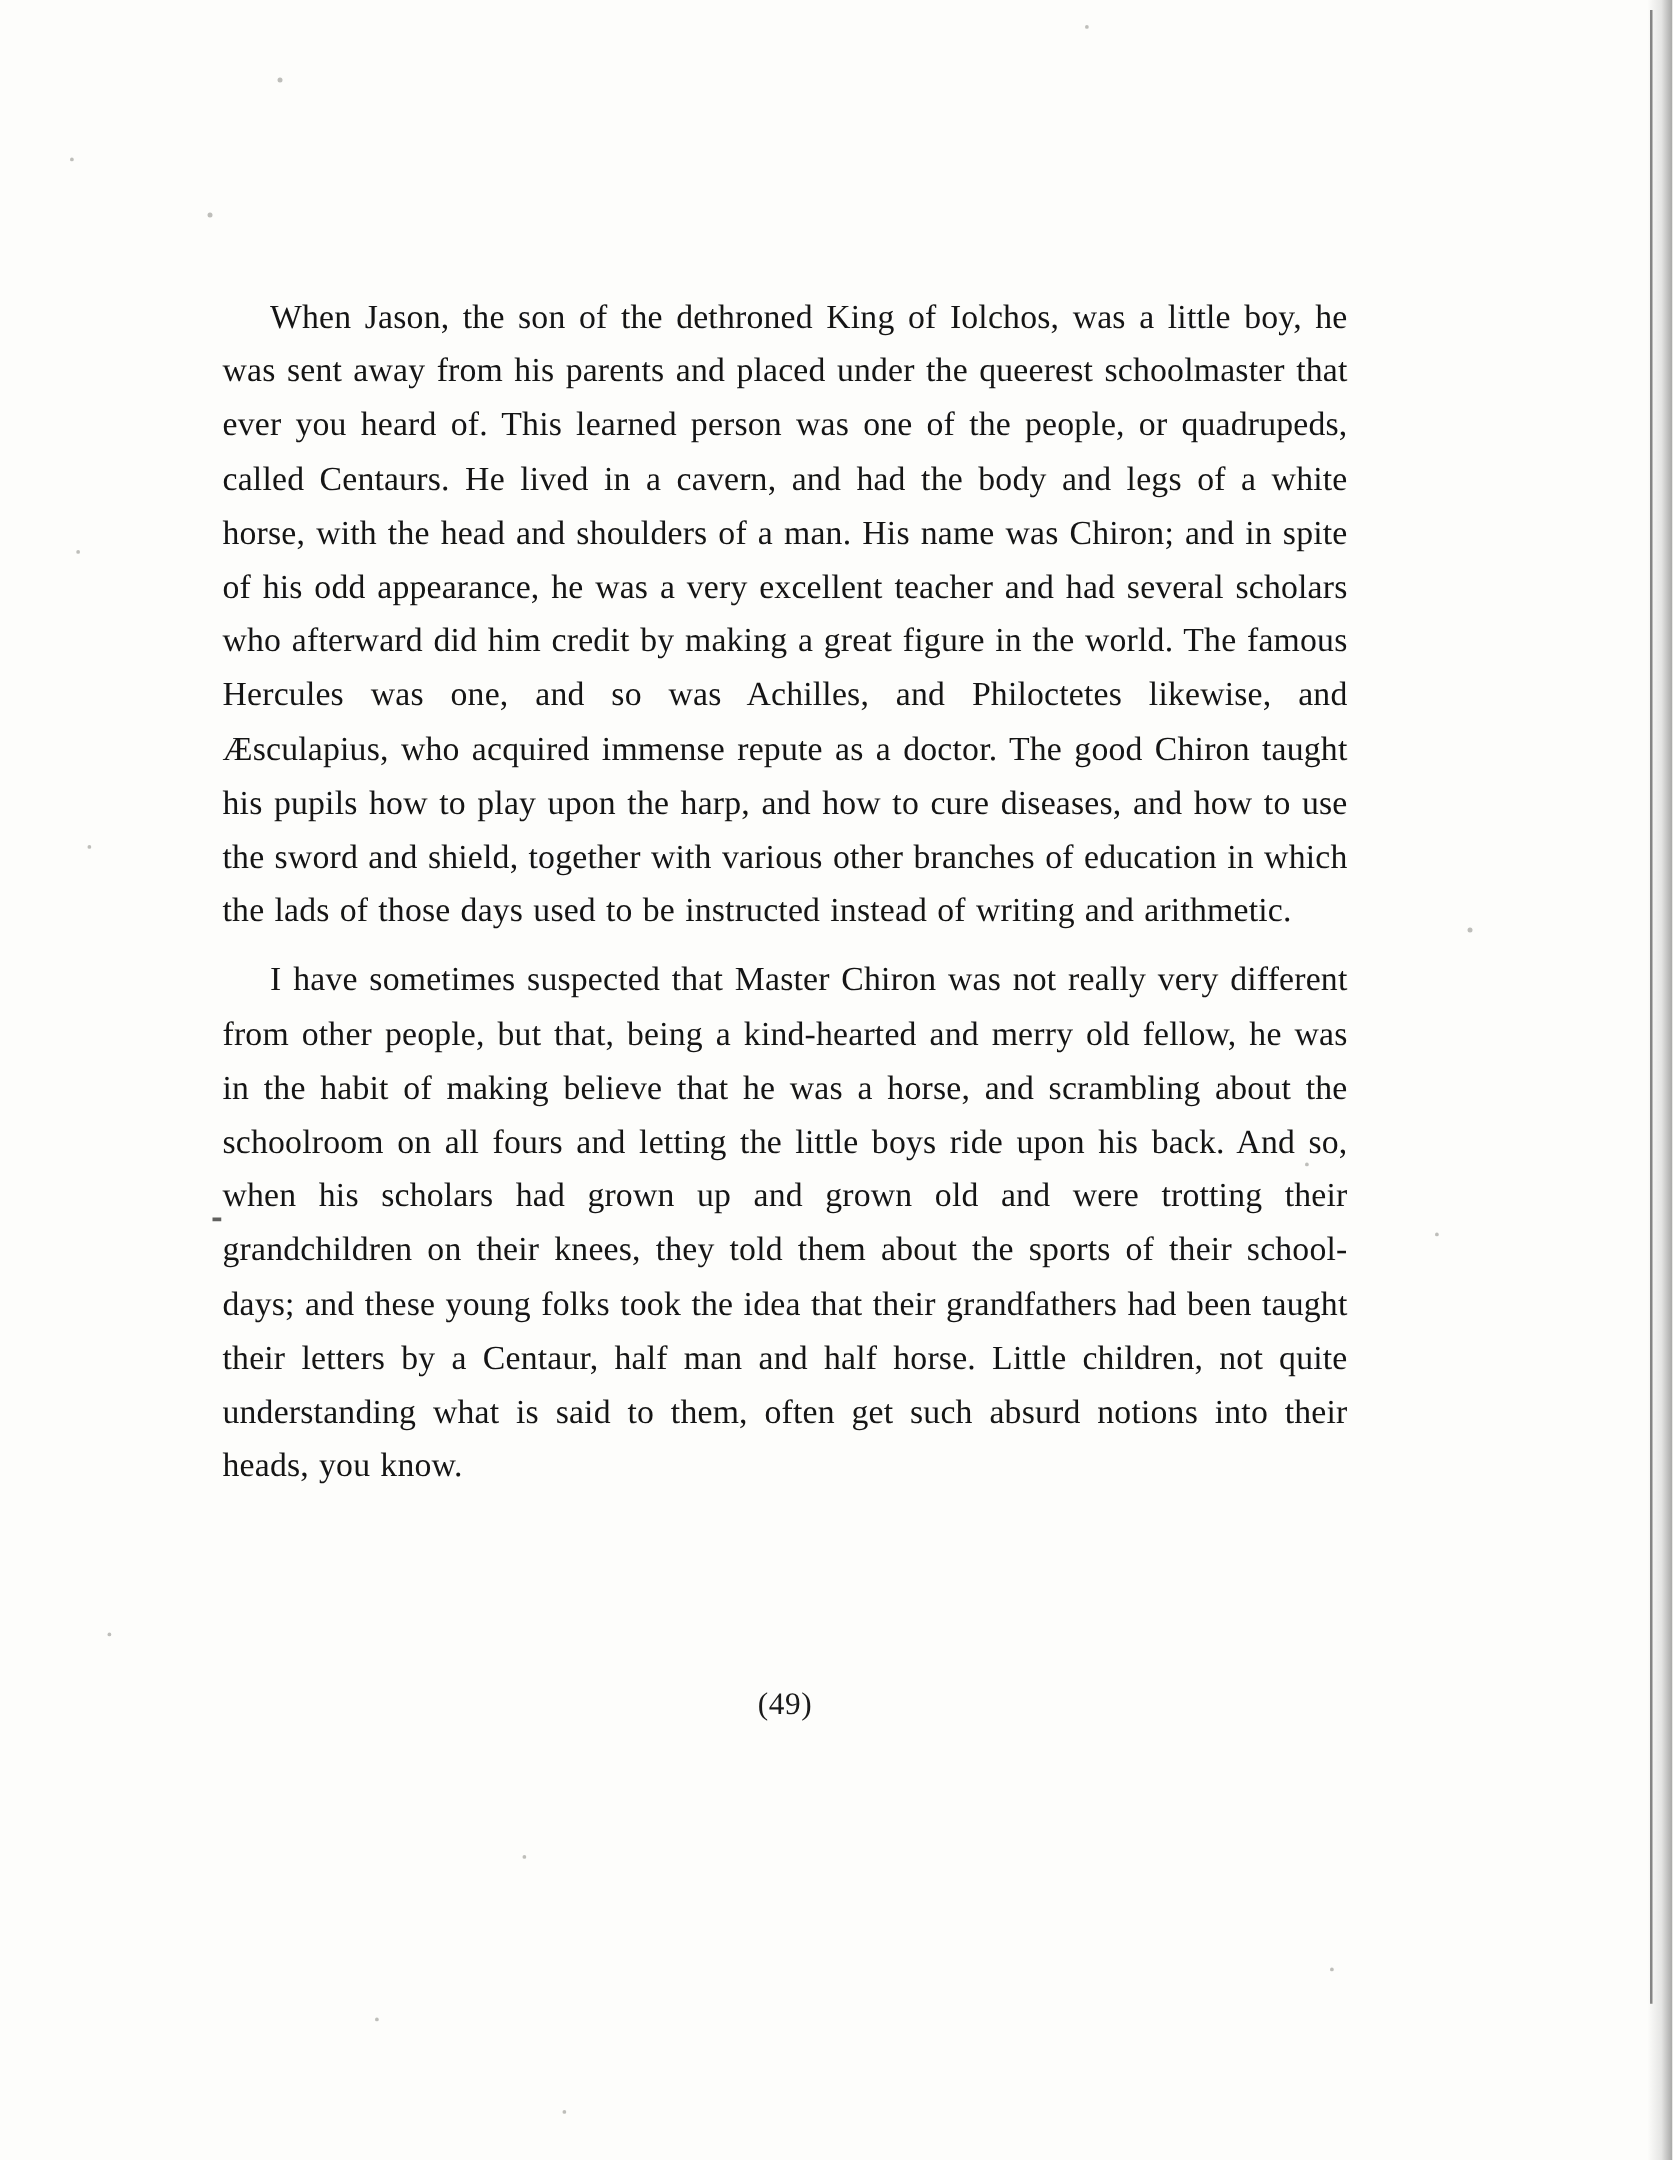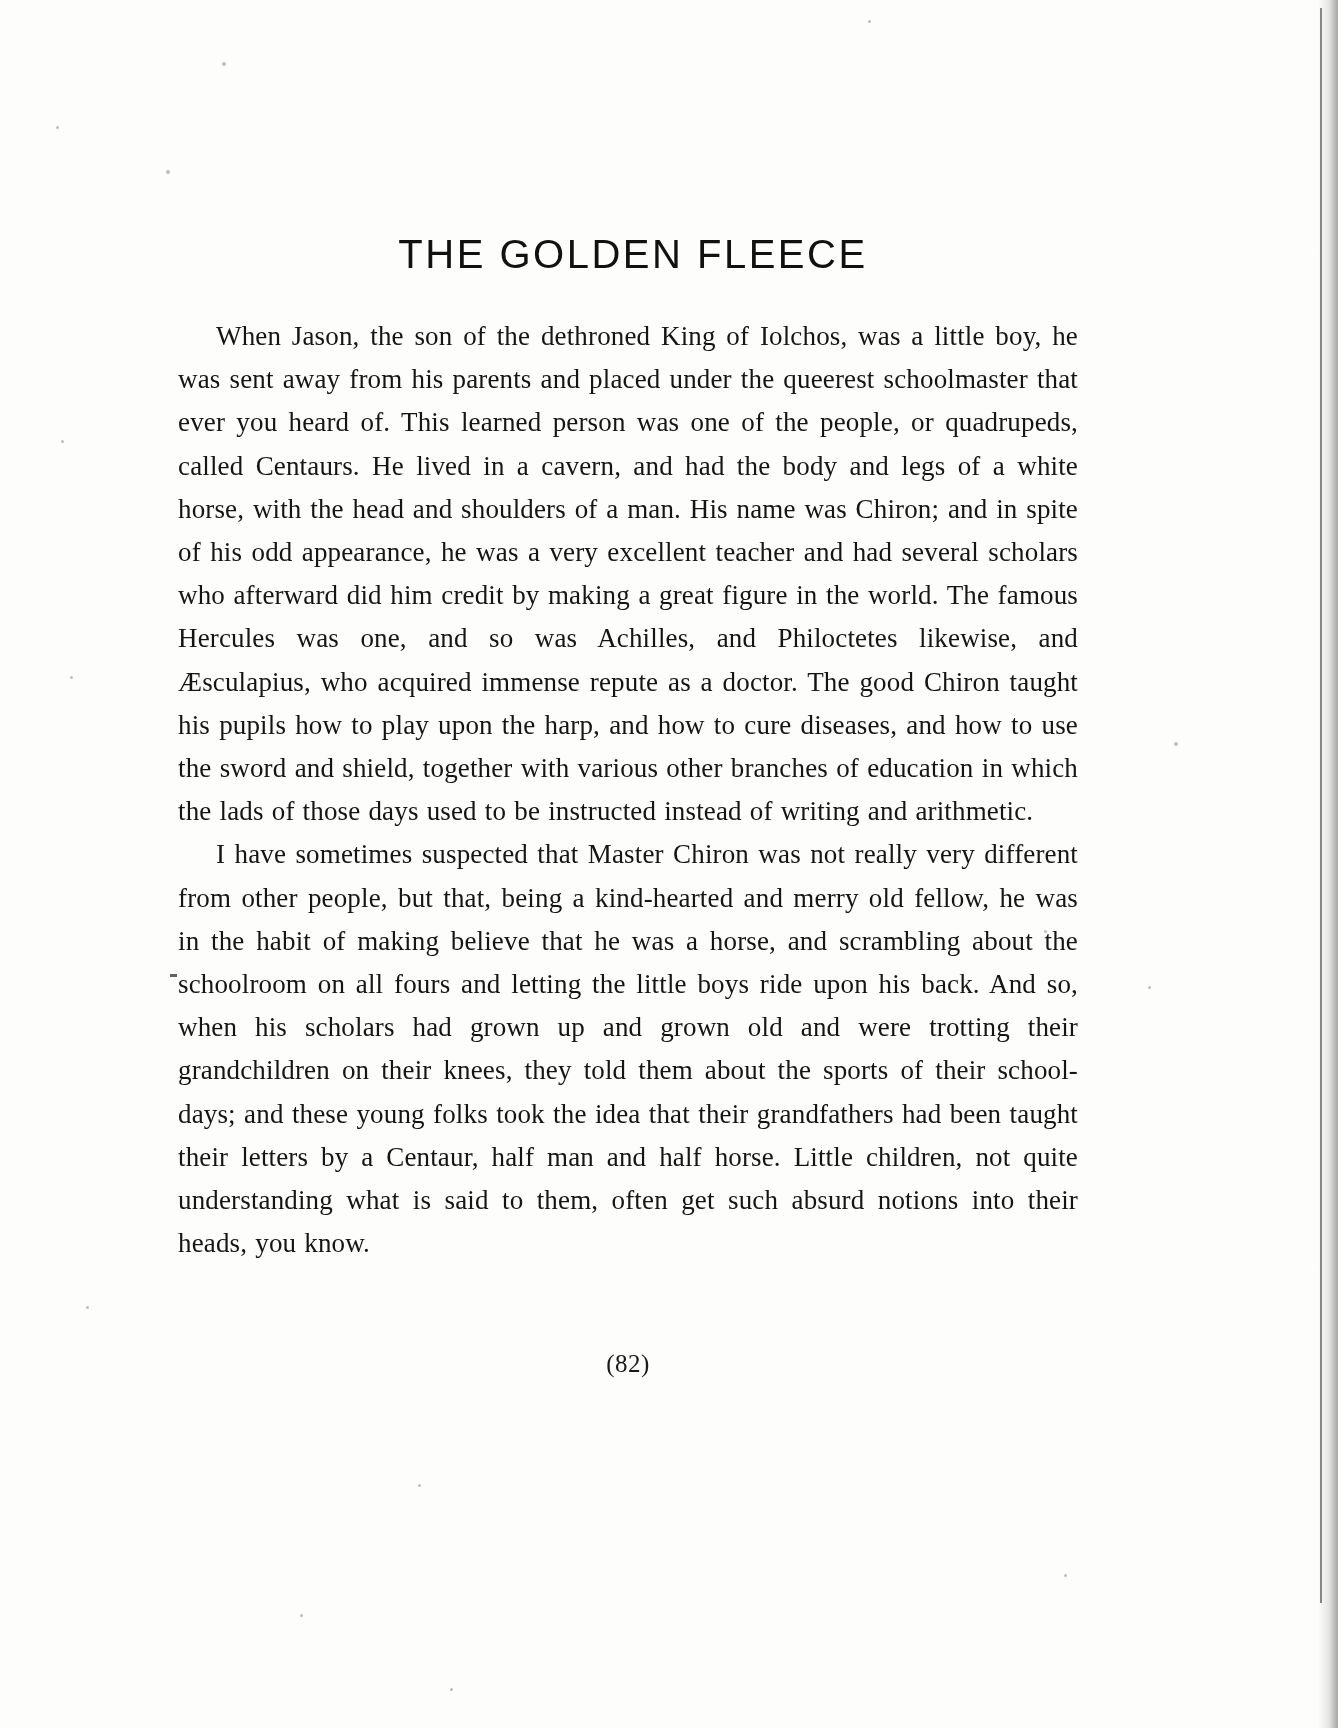--- a/index.html
+++ b/index.html
@@ -67,21 +67,21 @@
     font-size: 27px;
     line-height: 43.2px;
     text-align: justify;
     text-justify: inter-word;
     margin: 0;
     letter-spacing: 0.15px;
     word-spacing: 1.2px;
     color: #151515;
   }
   .para + .para {
-    margin-top: 0;
+    margin-top: 12px;
   }
   .para.indent {
     text-indent: 38px;
   }
 
   .page-number {
     position: absolute;
     left: 0;
     top: 1118px;
     width: 900px;
@@ -112,23 +112,22 @@
   <div class="speck" style="left:1148px; top:986px; width:3px; height:3px;"></div>
   <div class="speck" style="left:1044px; top:930px; width:3px; height:3px;"></div>
   <div class="speck" style="left:86px; top:1306px; width:3px; height:3px;"></div>
   <div class="speck" style="left:418px; top:1484px; width:3px; height:3px;"></div>
   <div class="speck" style="left:1064px; top:1574px; width:3px; height:3px;"></div>
   <div class="speck" style="left:300px; top:1614px; width:3px; height:3px;"></div>
   <div class="speck" style="left:450px; top:1688px; width:3px; height:3px;"></div>
   <div class="stray-mark" style="left:170px; top:974px; width:7px; height:3px;"></div>
 
   <div class="content">
-    <h1 class="doc-title">THE GOLDEN FLEECE</h1>
 
     <p class="para indent">When Jason, the son of the dethroned King of Iolchos, was a little boy, he was sent away from his parents and placed under the queerest schoolmaster that ever you heard of.   This learned person was one of the people, or quadrupeds, called Centaurs.  He lived in a cavern, and had the body and legs of a white horse, with the head and shoulders of a man.   His name was Chiron; and in spite of his odd appearance, he was a very excellent teacher and had several scholars who afterward did him credit by making a great figure in the world. The famous Hercules was one, and so was Achilles, and Philoctetes likewise, and Æsculapius, who acquired immense repute as a doctor.   The good Chiron taught his pupils how to play upon the harp, and how to cure diseases, and how to use the sword and shield, together with various other branches of education in which the lads of those days used to be instructed instead of writing and arithmetic.</p>
     <p class="para indent">I have sometimes suspected that Master Chiron was not really very different from other people, but that, being a kind-hearted and merry old fellow, he was in the habit of making believe that he was a horse, and scrambling about the schoolroom on all fours and letting the little boys ride upon his back.   And so, when his scholars had grown up and grown old and were trotting their grandchildren on their knees, they told them about the sports of their school-days; and these young folks took the idea that their grandfathers had been taught their letters by a Centaur, half man and half horse.   Little children, not quite understanding what is said to them, often get such absurd notions into their heads, you know.</p>
 
-    <div class="page-number">(82)</div>
+    <div class="page-number">(49)</div>
   </div>
 
   <div class="scan-edge-right"></div>
   <div class="scan-edge-right-line"></div>
 </div>
 
 </body></html>

